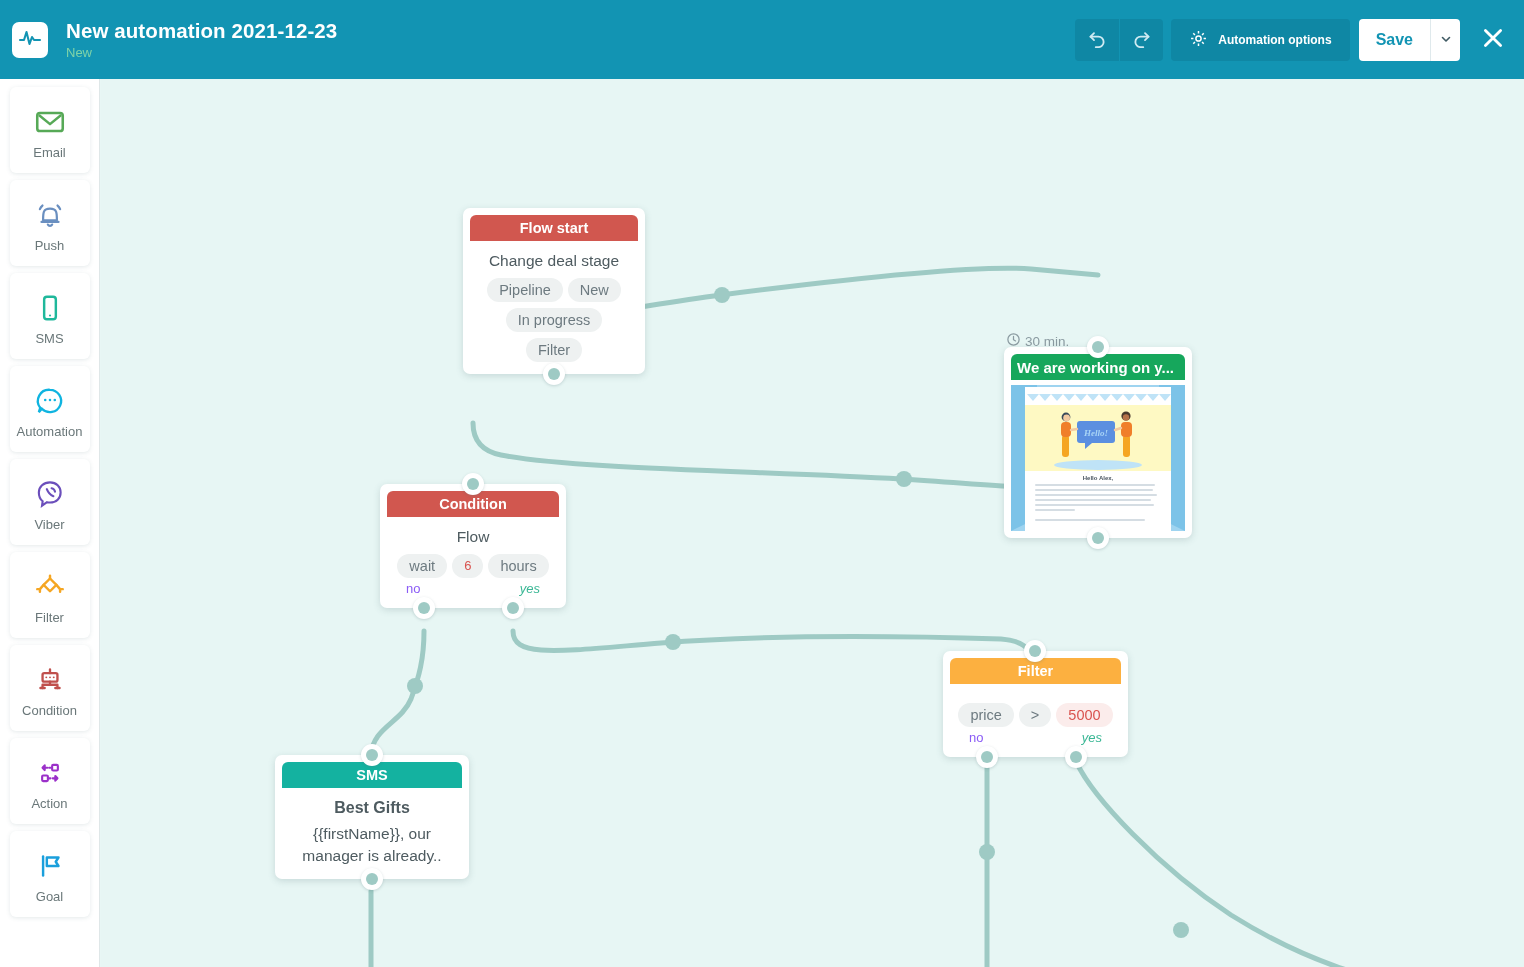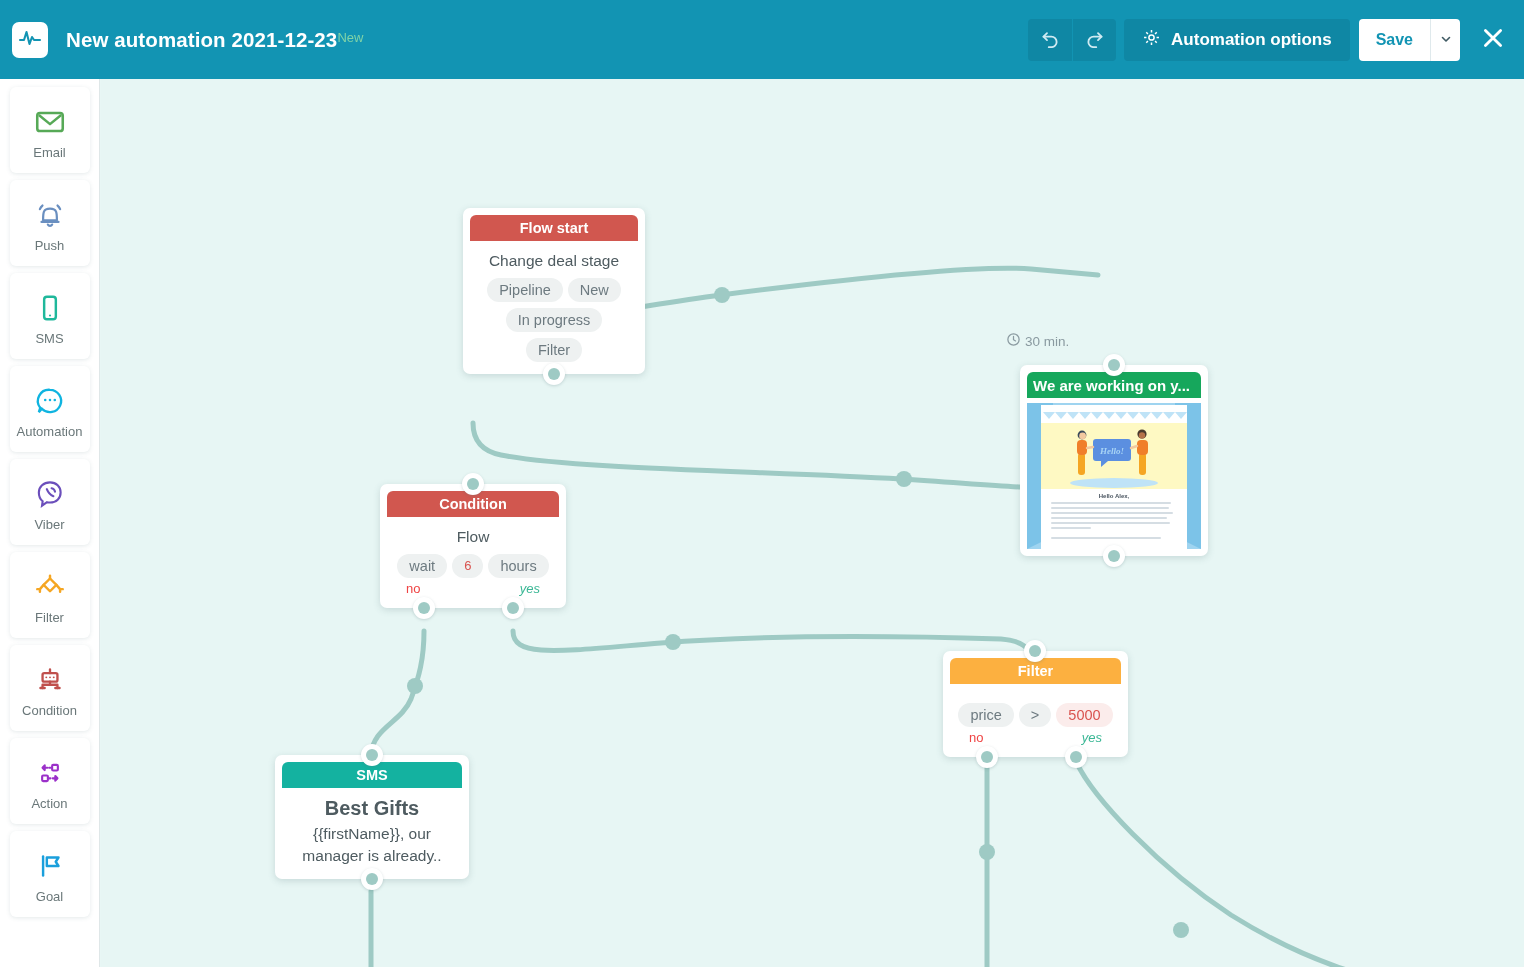--- a/index.html
+++ b/index.html
@@ -17,21 +17,21 @@
     width: 1524px; height: 79px;
     background: #1294b3;
     display: flex; align-items: center;
   }
   #logo-box {
     width: 36px; height: 36px; margin-left: 12px;
     background: #ffffff; border-radius: 7px;
     display: flex; align-items: center; justify-content: center;
     flex: 0 0 auto;
   }
-  #title-block { margin-left: 18px; display: flex; flex-direction: row; justify-content: center; }
+  #title-block { margin-left: 18px; display: flex; flex-direction: column; justify-content: center; }
   #doc-title {
     color: #ffffff; font-size: 20.5px; font-weight: bold;
     letter-spacing: .1px; line-height: 24px;
   }
   #doc-status { color: #7fd3a8; font-size: 13px; line-height: 17px; margin-top: 1px; }
 
   #header-right {
     margin-left: auto; display: flex; align-items: center;
     margin-right: 14px; height: 100%;
   }
@@ -43,21 +43,21 @@
   .icon-btn {
     width: 44px; height: 42px;
     display: flex; align-items: center; justify-content: center;
     color: #cfeaf2; cursor: pointer;
   }
   .icon-btn.divider { border-left: 1px solid #1294b3; }
   #automation-options {
     margin-left: 8px; height: 42px;
     background: #0f87a4; border-radius: 4px;
     display: flex; align-items: center; gap: 10px;
-    padding: 0 18px; color: #ffffff; font-size: 17px;
+    padding: 0 18px; color: #ffffff; font-size: 12px;
     font-weight: bold; cursor: pointer; white-space: nowrap; justify-content: space-between;
   }
   #save-group {
     margin-left: 9px; height: 42px;
     background: #ffffff; border-radius: 4px;
     display: flex; align-items: stretch; overflow: hidden;
   }
   #save-button {
     display: flex; align-items: center; padding: 0 17px;
     color: #1294b3; font-size: 16px; font-weight: bold; cursor: pointer;
@@ -119,21 +119,21 @@
   .node-main { font-size: 15.5px; color: #4e5b60; line-height: 22px; }
   .chip-row { display: flex; flex-wrap: wrap; justify-content: center; gap: 5px; margin-top: 6px; }
   .chip {
     background: #eef1f1; border-radius: 12px;
     padding: 2px 12px; font-size: 14.5px; color: #6d7a80; line-height: 20px;
   }
   .branch-row {
     display: flex; justify-content: space-between;
     padding: 3px 16px 0 16px; font-size: 13px;
   }
-  .branch-no { color: #ef4444; }
+  .branch-no { color: #8b5cf6; }
   .branch-yes { color: #3ab795; font-style: italic; }
 
   
   .dot {
     position: absolute; width: 22px; height: 22px; border-radius: 50%;
     background: #ffffff; box-shadow: 0 1px 3px rgba(80,115,120,.25);
     display: flex; align-items: center; justify-content: center;
     cursor: pointer;
   }
   .dot::after {
@@ -394,21 +394,21 @@
   <div id="timer-label" style="left:905px; top:253px;">
     <span>
       <svg width="15" height="15" viewBox="0 0 24 24" fill="none" stroke="#8a9aa0" stroke-width="2" stroke-linecap="round">
         <circle cx="12" cy="12" r="9"></circle>
           <path d="M12 7 v5.3 l3.3 2"></path>
       </svg>
     </span>
     <span>30 min.</span>
   </div>
 
-  <div class="node" id="email-node" style="left:903px; top:286px;margin-left:16px;">
+  <div class="node" id="email-node" style="left:903px; top:268px;">
     <div class="node-head" id="email-head">We are working on y...</div>
     <div id="email-preview">
       <div class="prev-stripe" style="left:0;top:0;width:26px;height:146px;transform:skewY(-26deg);transform-origin:top left;"></div>
       <div class="prev-stripe" style="right:0;top:0;width:26px;height:146px;transform:skewY(26deg);transform-origin:top right;"></div>
       <div id="prev-card">
         <svg id="prev-zigzag" viewBox="0 0 146 7" preserveAspectRatio="none">
           <path d="M0,0 L146,0 L146,0 L140,7 L134,0 L128,7 L122,0 L116,7 L110,0 L104,7 L98,0 L92,7 L86,0 L80,7 L74,0 L68,7 L62,0 L56,7 L50,0 L44,7 L38,0 L32,7 L26,0 L20,7 L14,0 L8,7 L2,0 Z" fill="#bfe3f7"></path>
         </svg>
         <div id="prev-illus">
           <svg viewBox="0 0 146 66" width="100%" height="66">
@@ -478,21 +478,21 @@
       </div>
     </div>
     <div class="dot" style="left:81px; top:-11px;"></div>
     <div class="dot" style="left:33px; bottom:-11px;"></div>
     <div class="dot" style="left:122px; bottom:-11px;"></div>
   </div>
 
   <div class="node" id="sms-node" style="left:174px; top:676px; width:194px;">
     <div class="node-head" style="background:#14b2a0;">SMS</div>
     <div class="node-body">
-      <div class="node-main" style="font-weight:bold;font-size:20px;">Best Gifts</div>
+      <div class="node-main" style="font-weight:bold;font-size:16px;">Best Gifts</div>
       <div class="node-main" style="margin-top:4px;">{{firstName}}, our</div>
       <div class="node-main">manager is already..</div>
     </div>
     <div class="dot" style="left:86px; top:-11px;"></div>
     <div class="dot" style="left:86px; bottom:-11px;"></div>
   </div>
 
 </div>
 
 </body></html>

